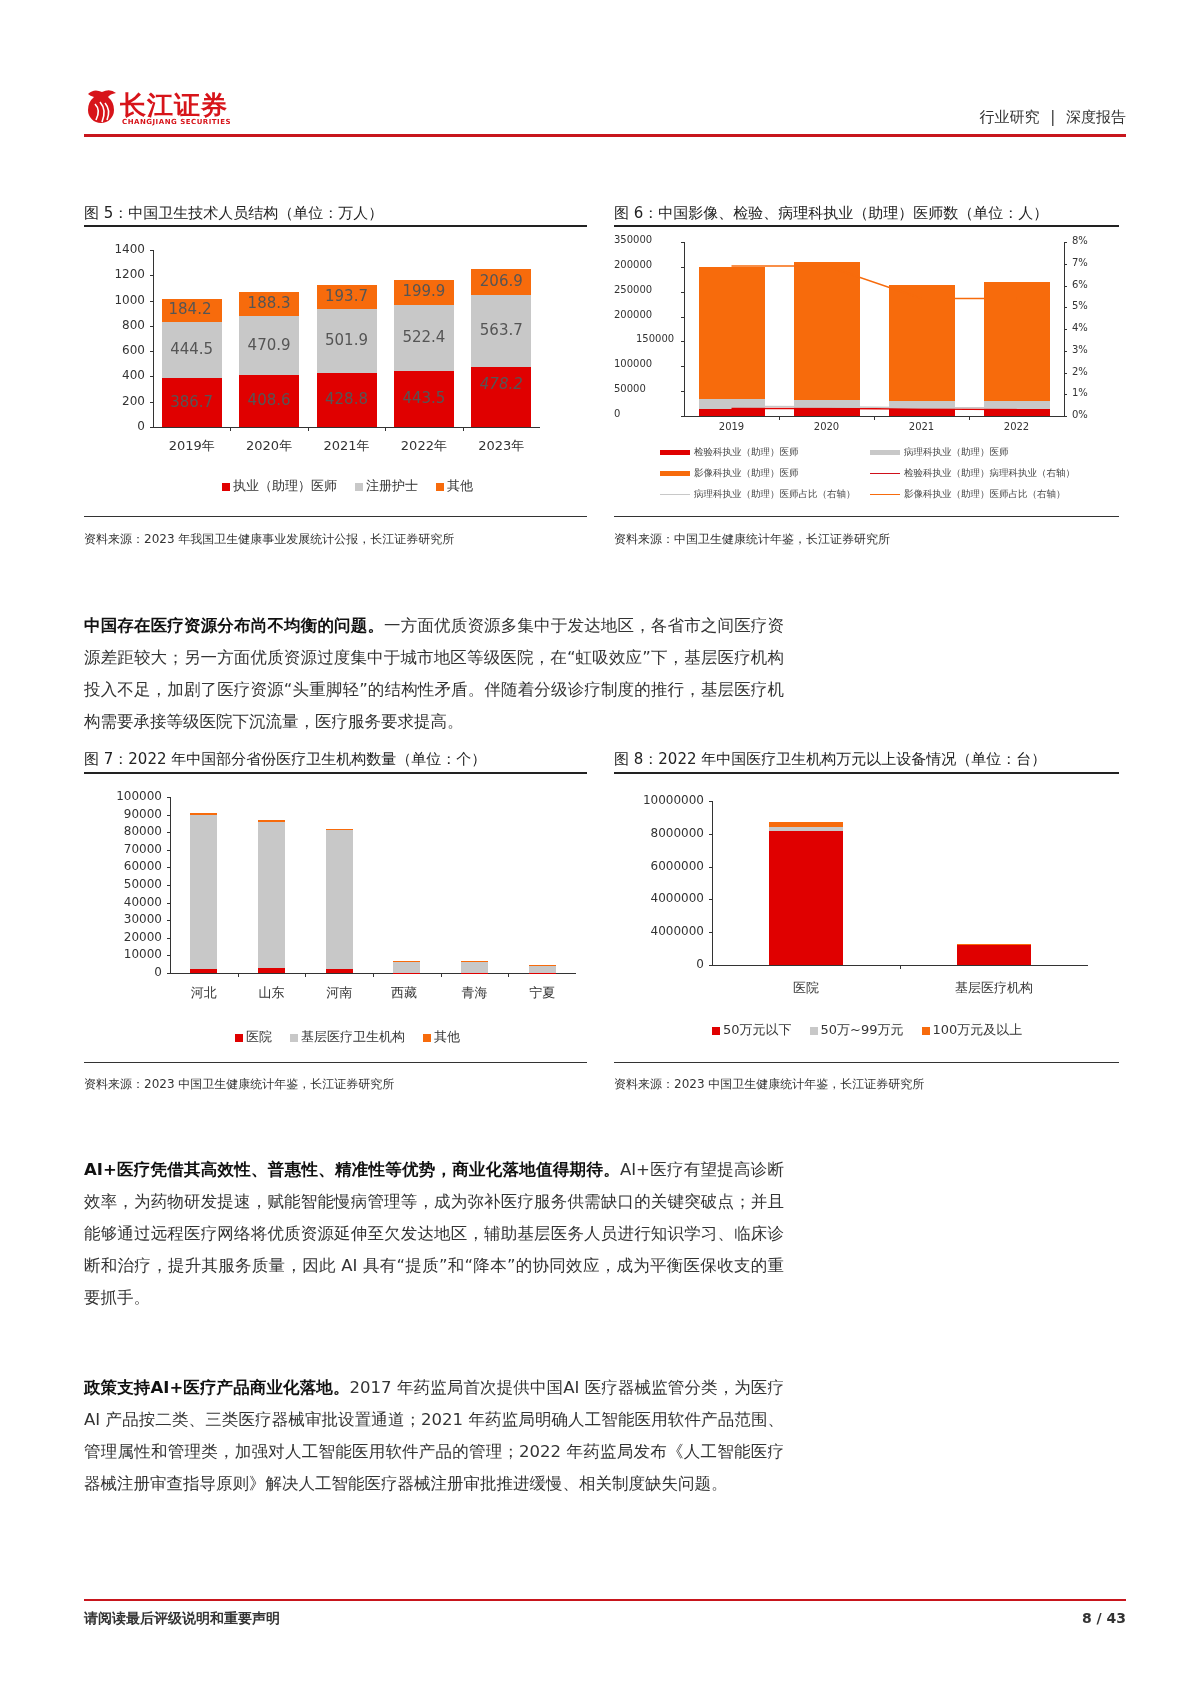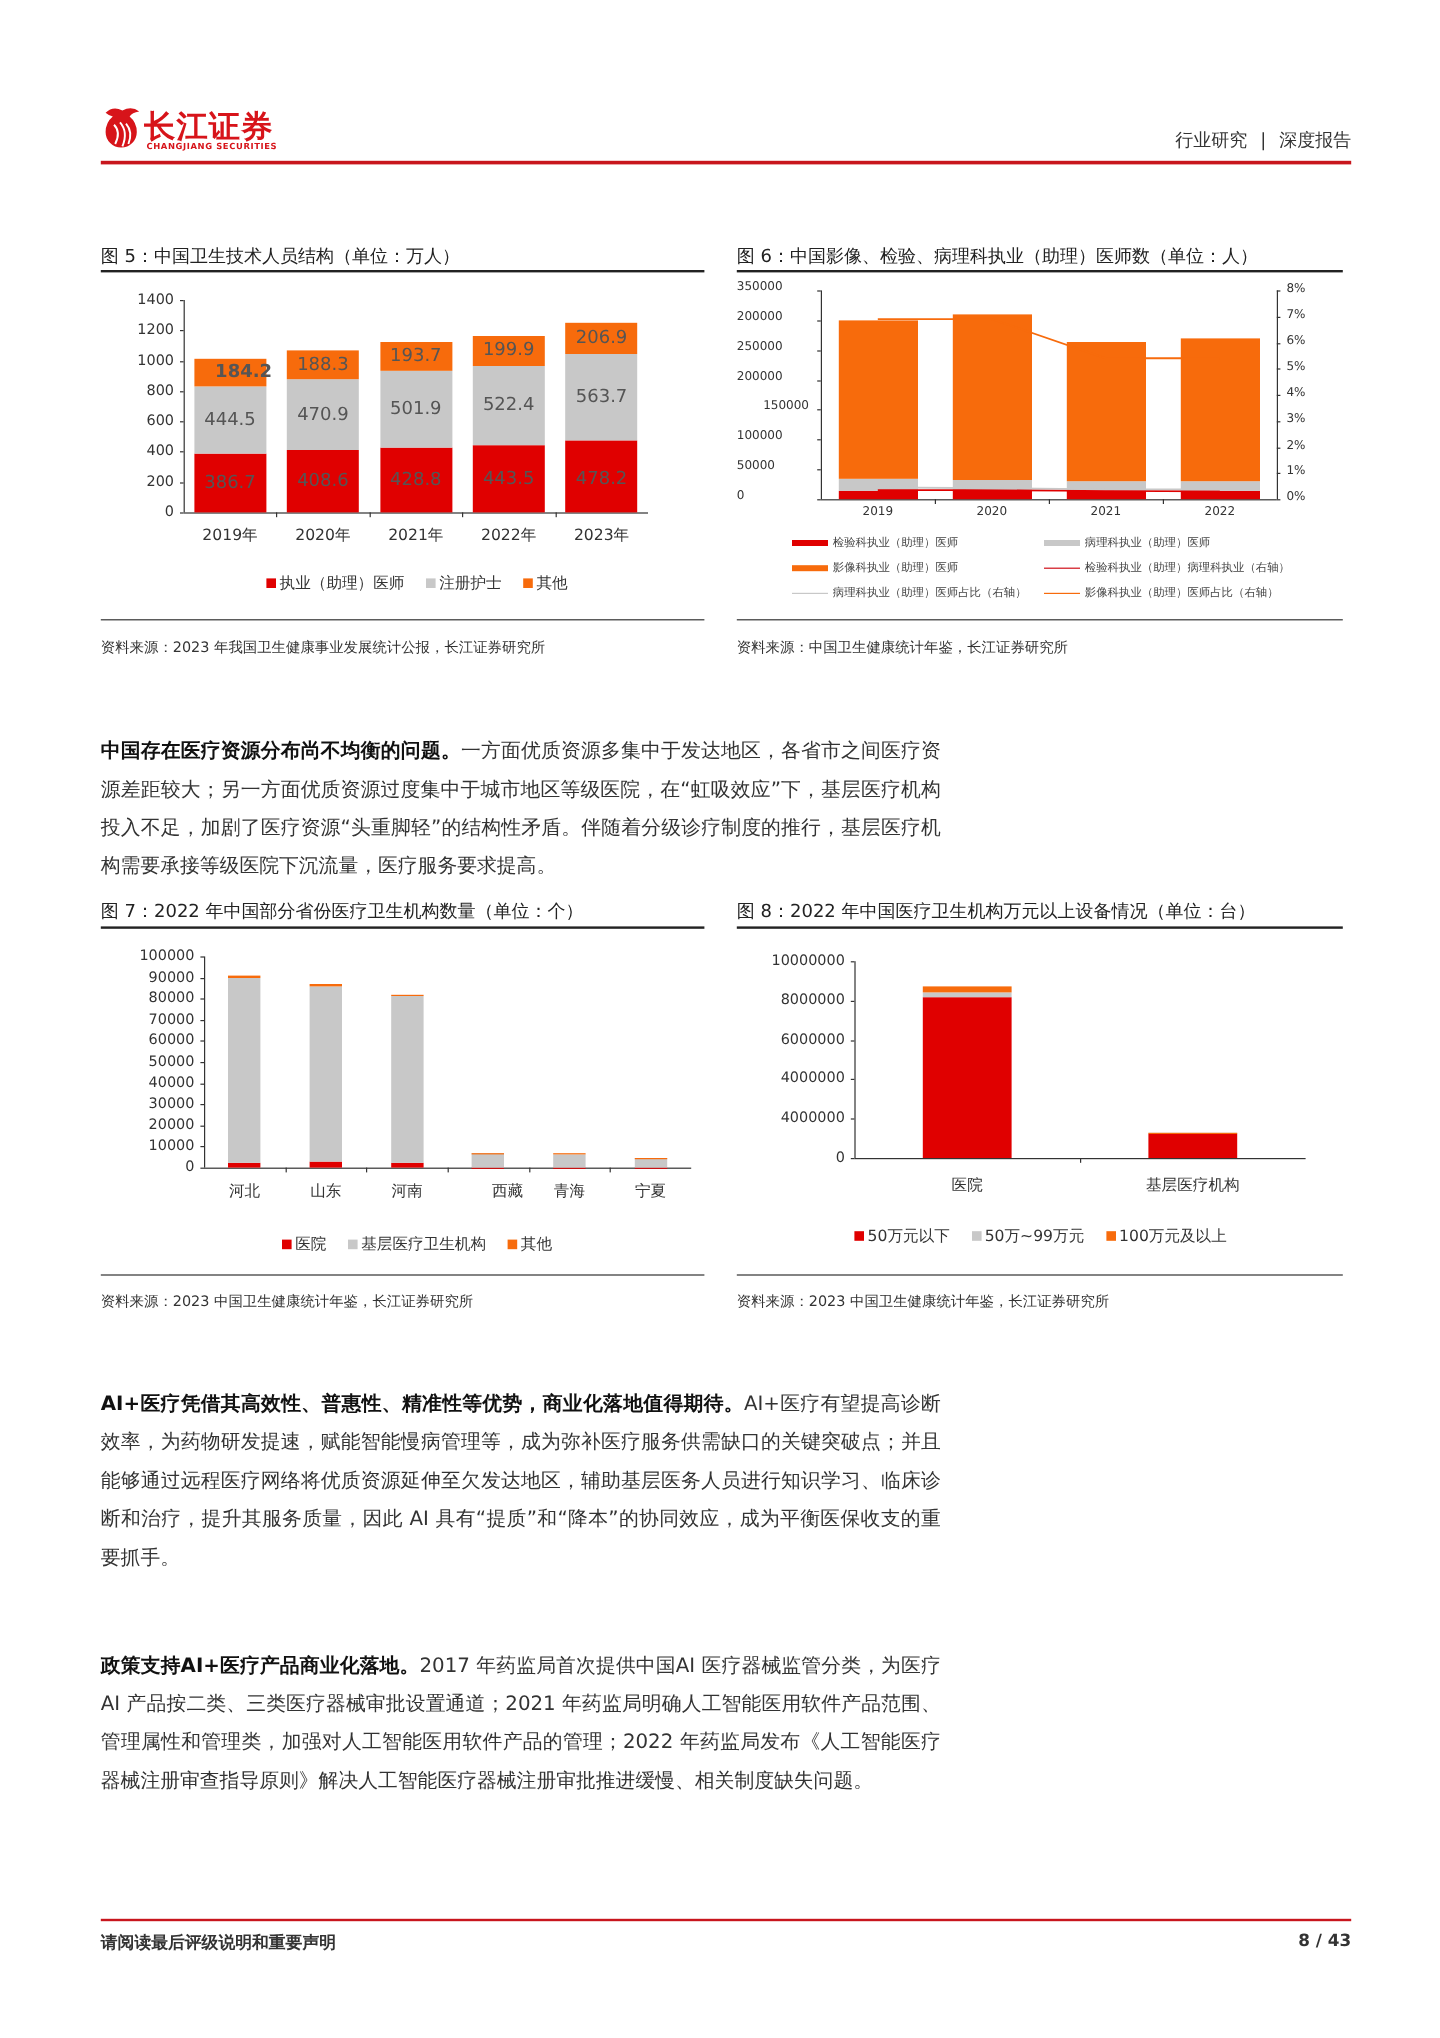--- a/index.html
+++ b/index.html
@@ -65,21 +65,21 @@
     <div class="abs" style="left:66px;top:70.57142857142857px;width:3px;height:1px;background:#333;"></div>
     <div class="abs tick" style="left:0;width:61px;top:37.28571428571428px;">1200</div>
     <div class="abs" style="left:66px;top:45.28571428571428px;width:3px;height:1px;background:#333;"></div>
     <div class="abs tick" style="left:0;width:61px;top:12px;text-align:right;">1400</div>
     <div class="abs" style="left:66px;top:20px;width:3px;height:1px;background:#333;"></div>
     <div class="abs" style="left:77.7px;top:148.11007142857142px;width:60px;height:48.88992857142857px;background:#e00000;"></div>
     <div class="abs barlabel" style="left:67.7px;width:80px;top:162.5550357142857px;">386.7</div>
     <div class="abs" style="left:77.7px;top:91.91257142857144px;width:60px;height:56.1975px;background:#c8c8c8;"></div>
     <div class="abs barlabel" style="left:67.7px;width:80px;top:110.01132142857143px;">444.5</div>
     <div class="abs" style="left:77.7px;top:68.62442857142855px;width:60px;height:23.288142857142855px;background:#f76b0c;"></div>
-    <div class="abs barlabel" style="left:79px;width:80px;top:70.26849999999997px;font-weight:bold;">184.2</div>
+    <div class="abs barlabel" style="left:66px;width:80px;top:70.26849999999997px;">184.2</div>
     <div class="abs xl" style="left:57.7px;width:100px;top:207px;">2019年</div>
     <div class="abs" style="left:146.4px;top:197px;width:1px;height:4px;background:#333;"></div>
     <div class="abs" style="left:155.10000000000002px;top:145.34128571428573px;width:60px;height:51.65871428571428px;background:#e00000;"></div>
     <div class="abs barlabel" style="left:145.10000000000002px;width:80px;top:161.17064285714287px;">408.6</div>
     <div class="abs" style="left:155.10000000000002px;top:85.80607142857143px;width:60px;height:59.53521428571429px;background:#c8c8c8;"></div>
     <div class="abs barlabel" style="left:145.10000000000002px;width:80px;top:105.57367857142857px;">470.9</div>
     <div class="abs" style="left:155.10000000000002px;top:61.999571428571414px;width:60px;height:23.8065px;background:#f76b0c;"></div>
     <div class="abs barlabel" style="left:145.10000000000002px;width:80px;top:63.902821428571414px;">188.3</div>
     <div class="abs xl" style="left:135.10000000000002px;width:100px;top:207px;">2020年</div>
     <div class="abs" style="left:223.8px;top:197px;width:1px;height:4px;background:#333;"></div>
@@ -93,21 +93,21 @@
     <div class="abs" style="left:301.20000000000005px;top:197px;width:1px;height:4px;background:#333;"></div>
     <div class="abs" style="left:309.90000000000003px;top:140.92892857142857px;width:60px;height:56.07107142857143px;background:#e00000;"></div>
     <div class="abs barlabel" style="left:299.90000000000003px;width:80px;top:158.96446428571429px;">443.5</div>
     <div class="abs" style="left:309.90000000000003px;top:74.88264285714287px;width:60px;height:66.04628571428572px;background:#c8c8c8;"></div>
     <div class="abs barlabel" style="left:299.90000000000003px;width:80px;top:97.90578571428573px;">522.4</div>
     <div class="abs" style="left:309.90000000000003px;top:49.60957142857143px;width:60px;height:25.27307142857143px;background:#f76b0c;"></div>
     <div class="abs barlabel" style="left:299.90000000000003px;width:80px;top:52.24610714285714px;">199.9</div>
     <div class="abs xl" style="left:289.90000000000003px;width:100px;top:207px;">2022年</div>
     <div class="abs" style="left:378.6px;top:197px;width:1px;height:4px;background:#333;"></div>
     <div class="abs" style="left:387.3px;top:136.54185714285714px;width:60px;height:60.45814285714285px;background:#e00000;"></div>
-    <div class="abs barlabel" style="left:377.3px;width:80px;top:159px;">478.2</div>
+    <div class="abs barlabel" style="left:377.3px;width:80px;top:145px;font-style:italic;">478.2</div>
     <div class="abs" style="left:387.3px;top:65.2740714285714px;width:60px;height:71.26778571428572px;background:#c8c8c8;"></div>
     <div class="abs barlabel" style="left:377.3px;width:80px;top:90.90796428571426px;">563.7</div>
     <div class="abs" style="left:387.3px;top:39.115999999999985px;width:60px;height:26.158071428571432px;background:#f76b0c;"></div>
     <div class="abs barlabel" style="left:377.3px;width:80px;top:42.1950357142857px;">206.9</div>
     <div class="abs xl" style="left:367.3px;width:100px;top:207px;">2023年</div>
   </div>
 <div class="abs legend" style="left:222px;top:477px;">
   <span><span class="sw" style="background:#e00000"></span><span>执业（助理）医师</span></span>
   <span><span class="sw" style="background:#c8c8c8"></span><span>注册护士</span></span>
   <span><span class="sw" style="background:#f76b0c"></span><span>其他</span></span>
@@ -233,21 +233,21 @@
     <div class="abs xl" style="left:137.5px;width:100px;top:208px;">山东</div>
     <div class="abs" style="left:221.33333333333334px;top:197px;width:1px;height:4px;background:#333;"></div>
     <div class="abs" style="left:241.66666666666669px;top:192.776px;width:27px;height:4.224px;background:#e00000;"></div>
     <div class="abs" style="left:241.66666666666669px;top:54.26400000000001px;width:27px;height:138.512px;background:#c8c8c8;"></div>
     <div class="abs" style="left:241.66666666666669px;top:52.68000000000001px;width:27px;height:1.584px;background:#f76b0c;"></div>
     <div class="abs xl" style="left:205.16666666666669px;width:100px;top:208px;">河南</div>
     <div class="abs" style="left:289px;top:197px;width:1px;height:4px;background:#333;"></div>
     <div class="abs" style="left:309.33333333333337px;top:196.6832px;width:27px;height:0.3168px;background:#e00000;"></div>
     <div class="abs" style="left:309.33333333333337px;top:184.8912px;width:27px;height:11.792px;background:#c8c8c8;"></div>
     <div class="abs" style="left:309.33333333333337px;top:184.6272px;width:27px;height:0.264px;background:#f76b0c;"></div>
-    <div class="abs xl" style="left:289px;width:100px;top:208px;">西藏</div>
+    <div class="abs xl" style="left:270px;width:100px;top:208px;">西藏</div>
     <div class="abs" style="left:356.6666666666667px;top:197px;width:1px;height:4px;background:#333;"></div>
     <div class="abs" style="left:377px;top:196.6128px;width:27px;height:0.3872px;background:#e00000;"></div>
     <div class="abs" style="left:377px;top:185.7008px;width:27px;height:10.912px;background:#c8c8c8;"></div>
     <div class="abs" style="left:377px;top:185.4368px;width:27px;height:0.264px;background:#f76b0c;"></div>
     <div class="abs xl" style="left:340.5px;width:100px;top:208px;">青海</div>
     <div class="abs" style="left:424.33333333333337px;top:197px;width:1px;height:4px;background:#333;"></div>
     <div class="abs" style="left:444.6666666666667px;top:196.6128px;width:27px;height:0.3872px;background:#e00000;"></div>
     <div class="abs" style="left:444.6666666666667px;top:189.0448px;width:27px;height:7.568px;background:#c8c8c8;"></div>
     <div class="abs" style="left:444.6666666666667px;top:188.8336px;width:27px;height:0.2112px;background:#f76b0c;"></div>
     <div class="abs xl" style="left:408.1666666666667px;width:100px;top:208px;">宁夏</div>

